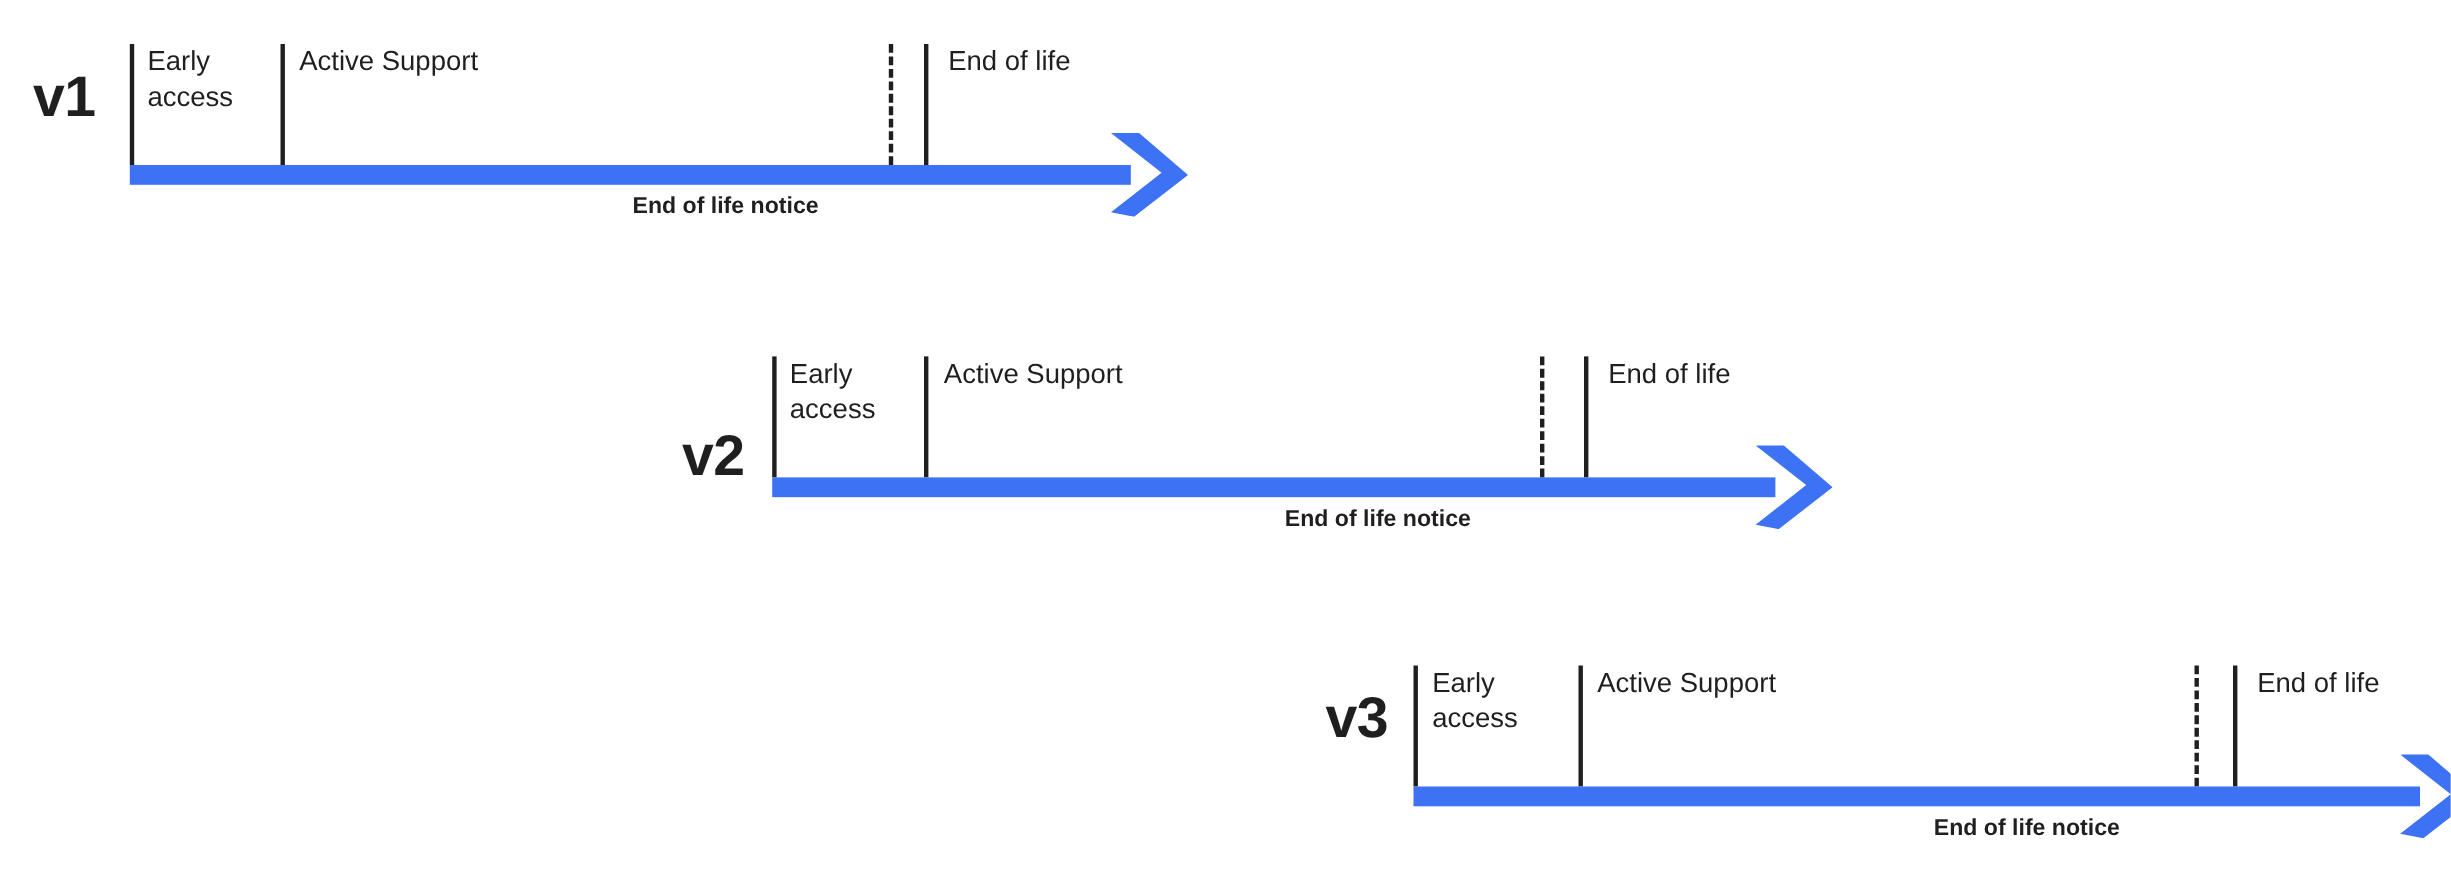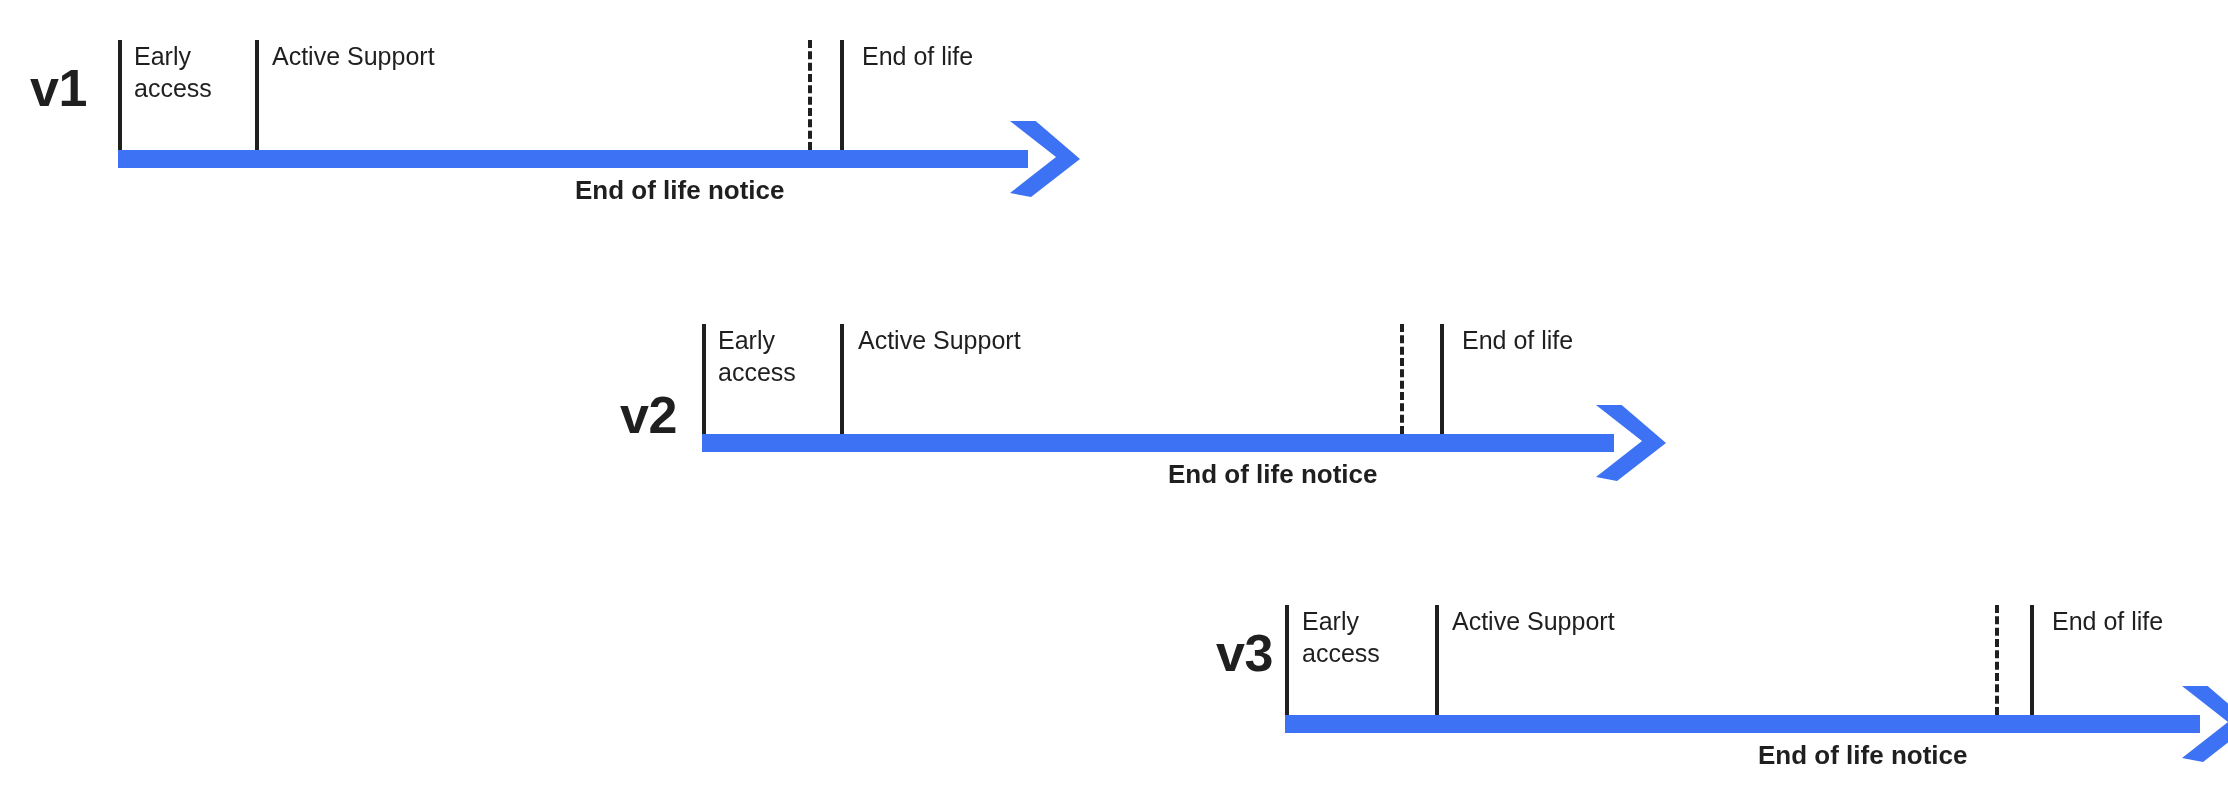--- a/index.html
+++ b/index.html
@@ -78,21 +78,21 @@
 
   
   .arrow-head {
     position: absolute;
     display: block;
   }
 
   
   .bar-caption {
     position: absolute;
-    font-size: 26px;
+    font-size: 21px;
     font-weight: bold;
     color: #1f1f1f;
     white-space: nowrap;
     line-height: 1;
   }
 </style>
 </head>
 <body>
 
 <div id="diagram">
@@ -133,21 +133,21 @@
 
     <div class="timeline-bar" style="left:702px; top:434px; width:912px;"></div>
     <svg class="arrow-head" style="left:1586px; top:405px;" width="80" height="76" viewBox="0 0 80 76">
       <polygon points="10,0 56,36 10,72 31,76 80,38 31,-4" fill="#3d72f5"></polygon>
     </svg>
 
     <div class="bar-caption" style="left:1168px; top:461px;">End of life notice</div>
   </div>
 
   <div class="lifecycle-row">
-    <div class="version-label" style="left:1205px; top:627px;margin-left:11px;">v3</div>
+    <div class="version-label" style="left:1205px; top:627px;">v3</div>
 
     <div class="divider" style="left:1285px; top:605px; height:110px;"></div>
     <div class="divider" style="left:1435px; top:605px; height:110px;"></div>
     <div class="divider-dashed" style="left:1995px; top:605px; height:110px;"></div>
     <div class="divider" style="left:2030px; top:605px; height:110px;"></div>
 
     <div class="phase-label" style="left:1302px; top:605px;">Early
 access</div>
     <div class="phase-label nowrap" style="left:1452px; top:605px;">Active Support</div>
     <div class="phase-label nowrap" style="left:2052px; top:605px;">End of life</div>

